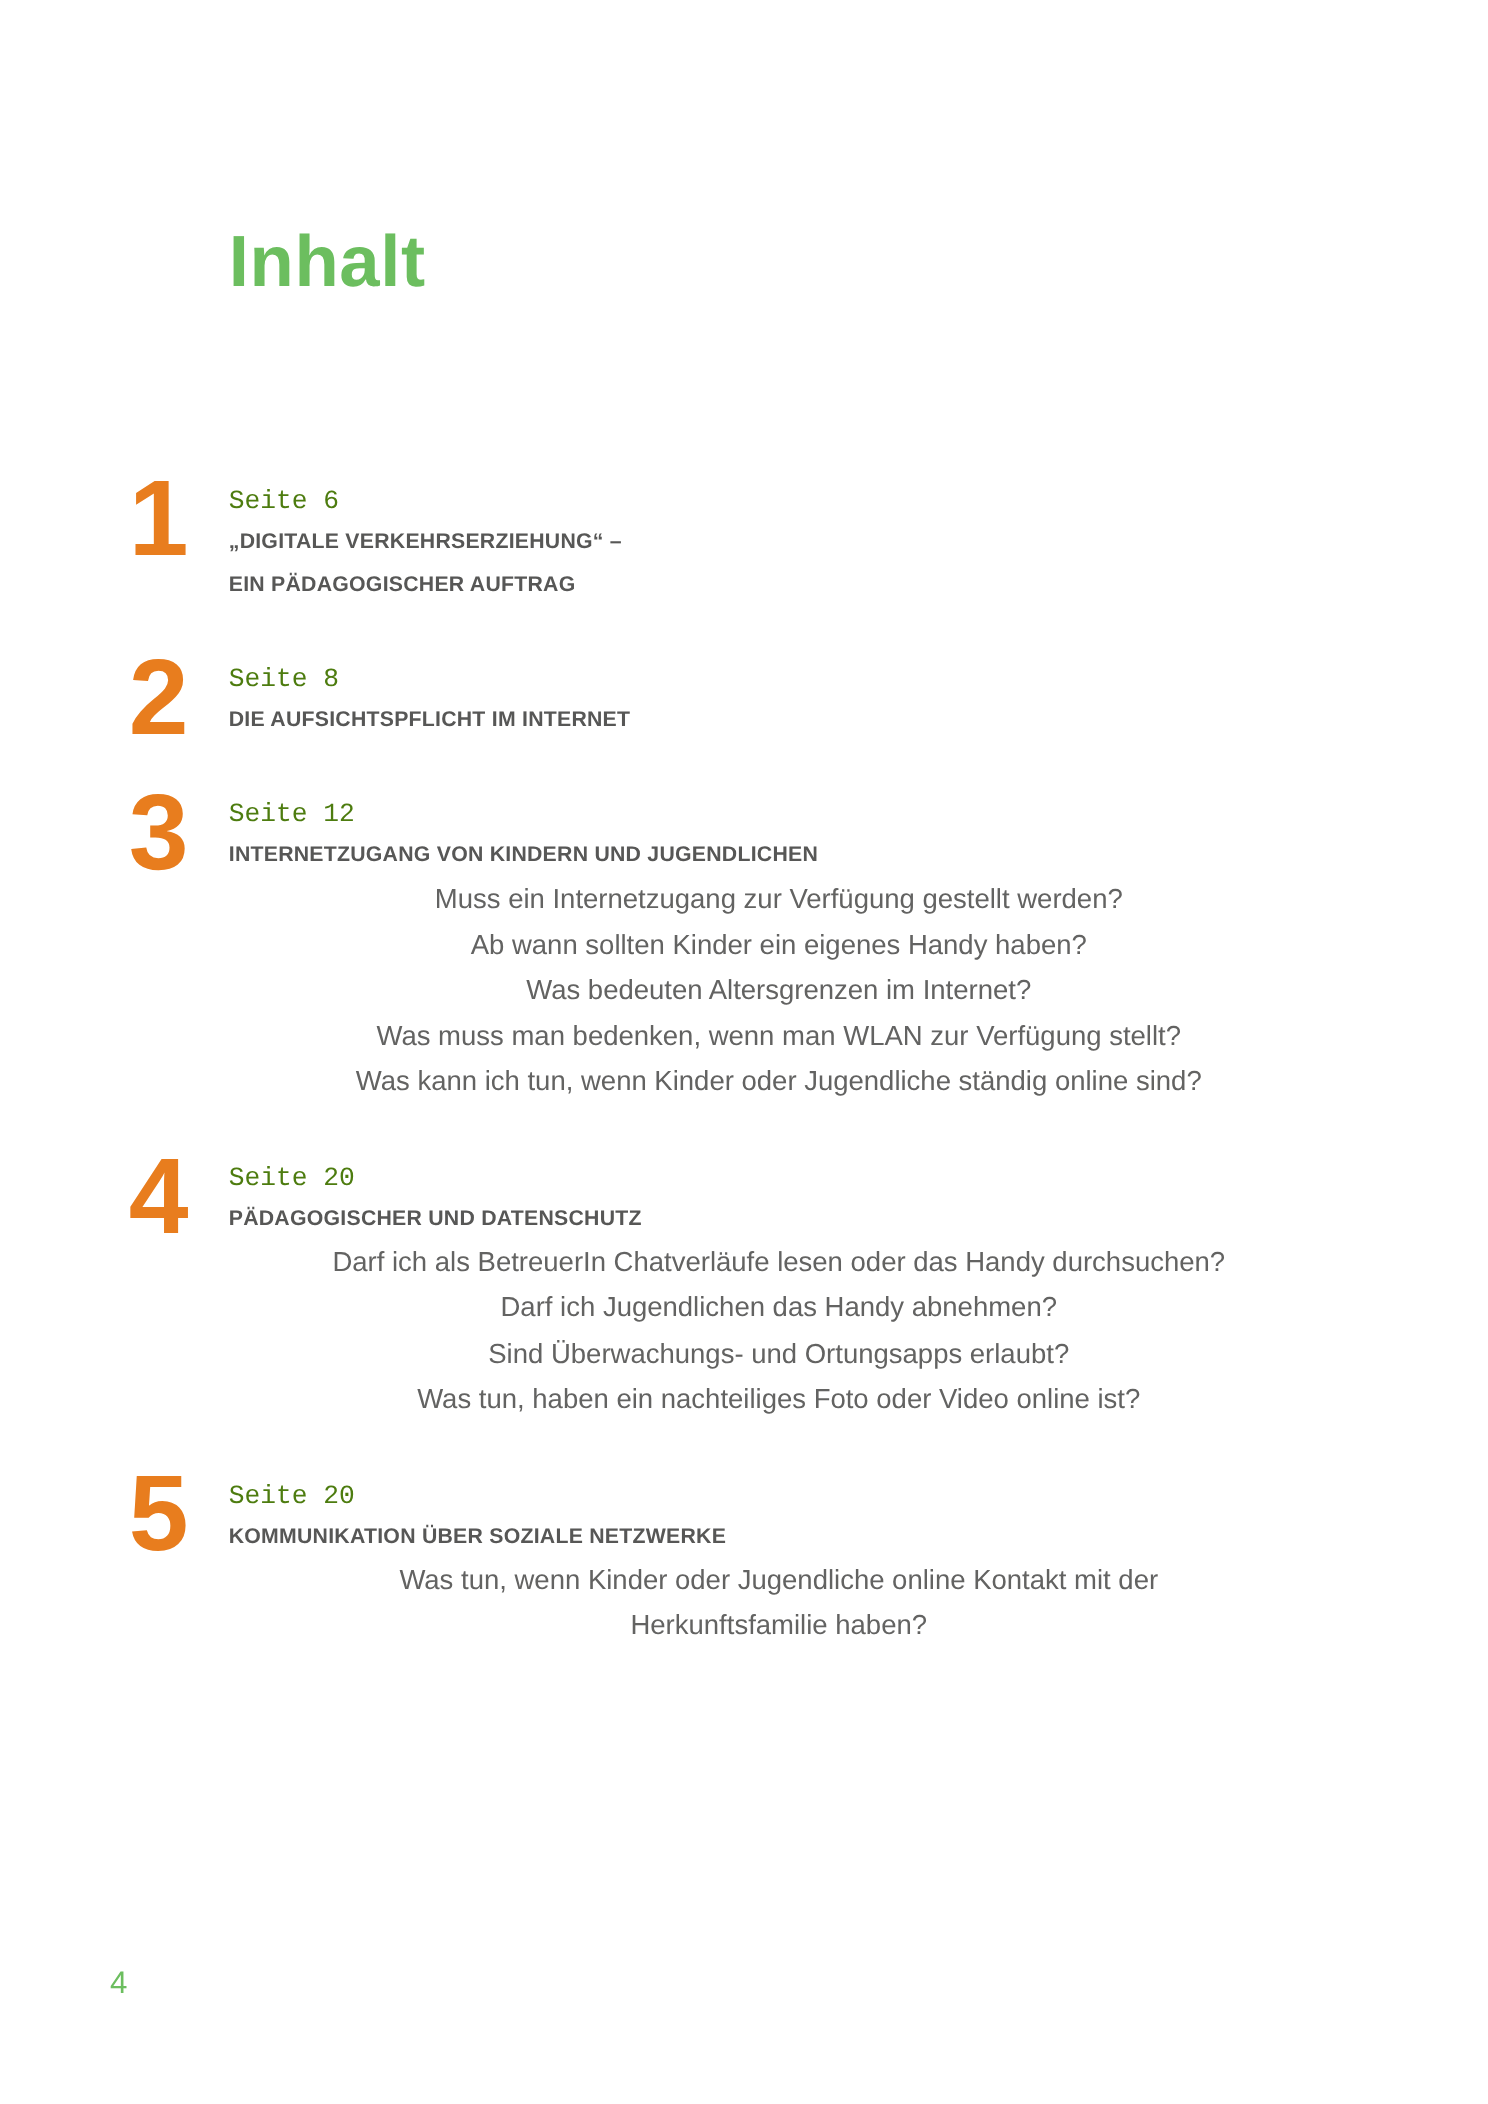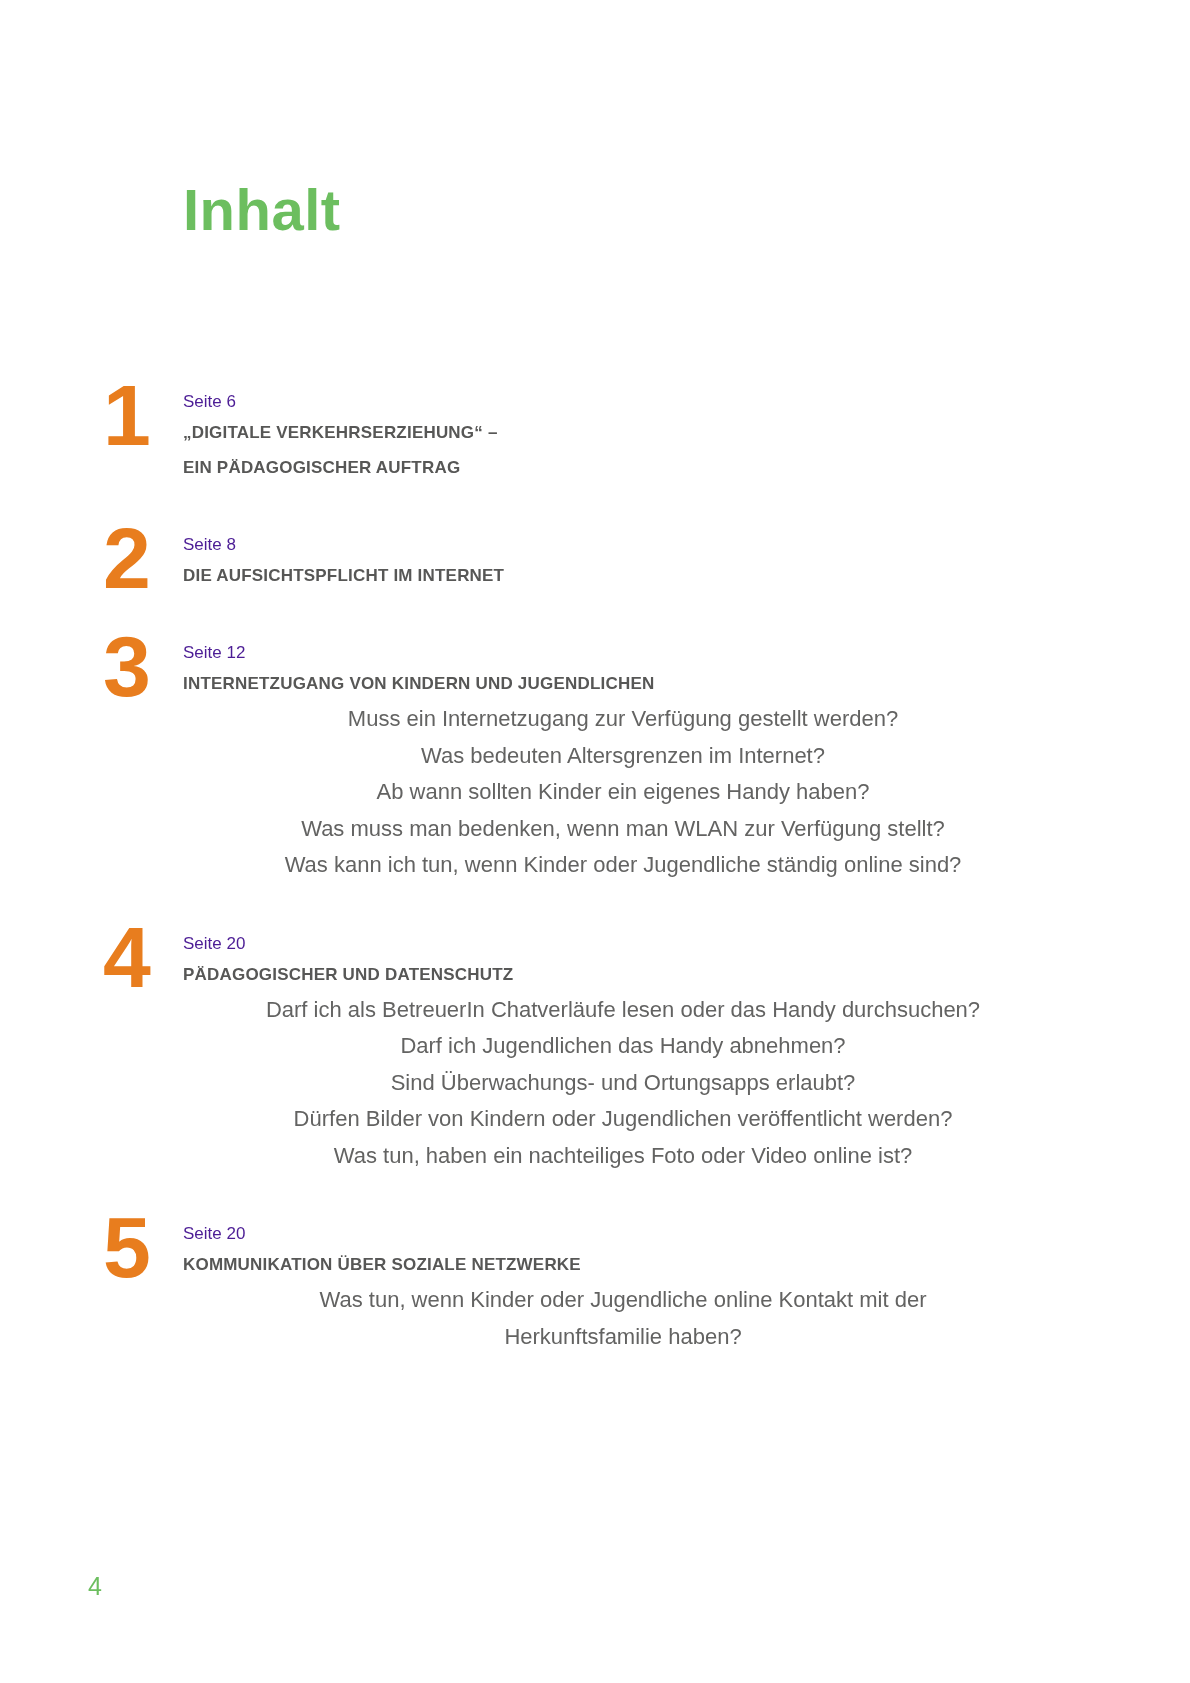--- a/index.html
+++ b/index.html
@@ -44,23 +44,24 @@
     margin-top: -4px;
     font-size: 86px;
     line-height: 62px;
     font-weight: bold;
   }
   .content {
     flex: 0 0 auto;
     width: 880px;
   }
   .seite {
-    font-size: 17px;
+    font-size: 21px;
     line-height: 27px;
-    color: #4c1d95;
+    color: #4d7c0f;
+    font-family: Liberation Mono, monospace;
   }
   .sec-title {
     margin: 0;
     font-size: 17px;
     line-height: 35px;
     font-weight: bold;
     color: #575756;
     white-space: pre-line;
     letter-spacing: 0.2px;
   }
@@ -105,36 +106,35 @@
         <h2 class="sec-title">DIE AUFSICHTSPFLICHT IM INTERNET</h2>
       </div>
     </section>
 
     <section class="toc-section">
       <div class="num" style="color: rgb(232, 125, 30);">3</div>
       <div class="content">
         <div class="seite">Seite 12</div>
         <h2 class="sec-title">INTERNETZUGANG VON KINDERN UND JUGENDLICHEN</h2>
         <p class="question">Muss ein Internetzugang zur Verfügung gestellt werden?</p>
+        <p class="question">Ab wann sollten Kinder ein eigenes Handy haben?</p>
         <p class="question">Was bedeuten Altersgrenzen im Internet?</p>
-        <p class="question">Ab wann sollten Kinder ein eigenes Handy haben?</p>
         <p class="question">Was muss man bedenken, wenn man WLAN zur Verfügung stellt?</p>
         <p class="question">Was kann ich tun, wenn Kinder oder Jugendliche ständig online sind?</p>
       </div>
     </section>
 
     <section class="toc-section">
       <div class="num" style="color: rgb(232, 125, 30);">4</div>
       <div class="content">
         <div class="seite">Seite 20</div>
         <h2 class="sec-title">PÄDAGOGISCHER UND DATENSCHUTZ</h2>
         <p class="question">Darf ich als BetreuerIn Chatverläufe lesen oder das Handy durchsuchen?</p>
         <p class="question">Darf ich Jugendlichen das Handy abnehmen?</p>
         <p class="question">Sind Überwachungs- und Ortungsapps erlaubt?</p>
-        <p class="question">Dürfen Bilder von Kindern oder Jugendlichen veröffentlicht werden?</p>
         <p class="question">Was tun, haben ein nachteiliges Foto oder Video online ist?</p>
       </div>
     </section>
 
     <section class="toc-section">
       <div class="num" style="color: rgb(232, 125, 30);">5</div>
       <div class="content">
         <div class="seite">Seite 20</div>
         <h2 class="sec-title">KOMMUNIKATION ÜBER SOZIALE NETZWERKE</h2>
         <p class="question">Was tun, wenn Kinder oder Jugendliche online Kontakt mit der

